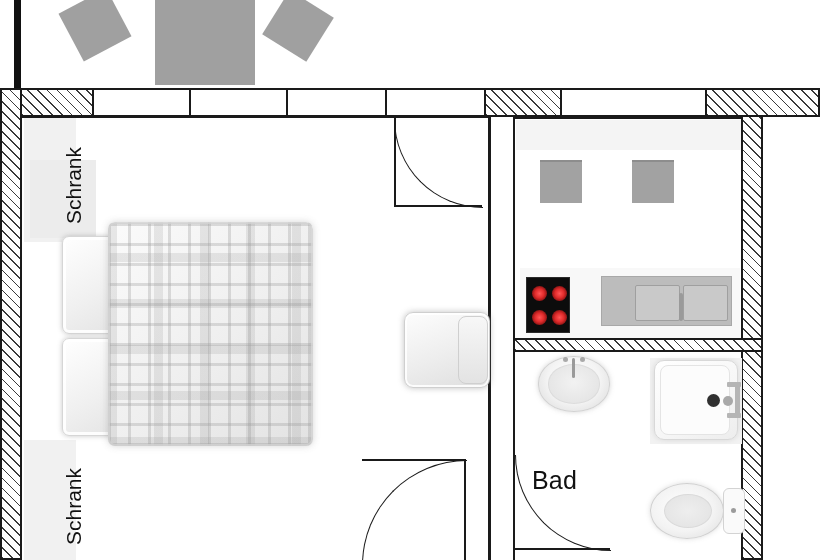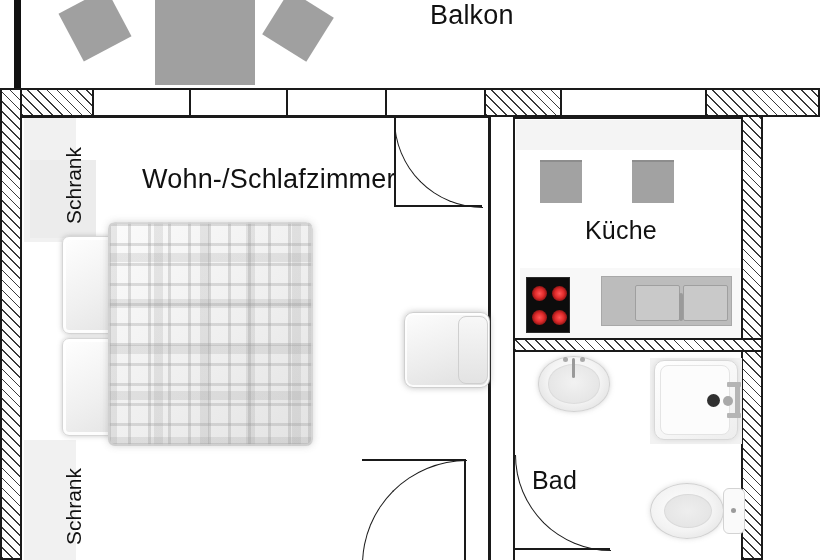--- a/index.html
+++ b/index.html
@@ -98,21 +98,20 @@
 <body>
 
 <div id="plan">
 
   <div class="solidwall" style="left:14px;top:0;width:7px;height:88px;"></div>
 
   <div class="greyblock" style="left:68px;top:-2px;width:54px;height:54px;transform:rotate(-28deg);"></div>
   <div class="greyblock" style="left:155px;top:-32px;width:100px;height:117px;"></div>
   <div class="greyblock" style="left:272px;top:0px;width:52px;height:52px;transform:rotate(32deg);"></div>
 
-  <div class="roomlabel" style="left:430px;top:0px;">Balkon</div>
 
   <div class="hatch" style="left:0px;top:88px;width:94px;height:29px;"></div>
 
   <div class="wall" style="left:92px;top:88px;width:99px;height:29px;"></div>
   <div class="wall" style="left:189px;top:88px;width:99px;height:29px;"></div>
   <div class="wall" style="left:286px;top:88px;width:101px;height:29px;"></div>
   <div class="wall" style="left:385px;top:88px;width:101px;height:29px;"></div>
 
   <div class="hatch" style="left:484px;top:88px;width:78px;height:29px;"></div>
 
@@ -127,21 +126,20 @@
 
   <div class="thinline" style="left:488px;top:116px;width:3px;height:444px;"></div>
 
   <div class="wardrobe" style="left:24px;top:118px;width:52px;height:124px;"></div>
   <div class="wardrobe shade" style="left:30px;top:160px;width:66px;height:78px;"></div>
   <div class="wardrobe" style="left:24px;top:440px;width:52px;height:120px;"></div>
 
   <div class="vlabel" style="left:62px;top:224px;">Schrank</div>
   <div class="vlabel" style="left:62px;top:545px;">Schrank</div>
 
-  <div class="roomlabel" style="left:142px;top:164px;">Wohn-/Schlafzimmer</div>
 
   <div class="pillow" style="left:62px;top:236px;width:58px;height:98px;"></div>
   <div class="pillow" style="left:62px;top:338px;width:58px;height:98px;"></div>
   <div class="bed" style="left:108px;top:222px;width:205px;height:224px;"></div>
 
   <div class="chairbody" style="left:404px;top:312px;width:86px;height:76px;"></div>
   <div class="chairarm" style="left:458px;top:316px;width:30px;height:68px;"></div>
 
   <div class="doorarc" style="left:394px;top:119px;width:88px;height:88px;
               border-radius:0 0 0 100%;border-top:none;border-right:none;"></div>
@@ -155,21 +153,20 @@
 
   <div class="abs" style="left:513px;top:117px;width:232px;height:224px;background:#fff;
               border:2px solid #1a1a1a;box-sizing:border-box;"></div>
   <div class="abs" style="left:516px;top:120px;width:226px;height:30px;background:#f4f4f4;"></div>
 
   <div class="hatch" style="left:741px;top:115px;width:22px;height:226px;"></div>
 
   <div class="upcab" style="left:540px;top:160px;width:42px;height:43px;"></div>
   <div class="upcab" style="left:632px;top:160px;width:42px;height:43px;"></div>
 
-  <div class="roomlabel small" style="left:585px;top:216px;">Küche</div>
 
   <div class="countertop" style="left:520px;top:268px;width:220px;height:70px;background:#f8f8f8;"></div>
   <div class="stove" style="left:526px;top:277px;width:44px;height:56px;">
     <div class="burner" style="left:5px;top:8px;width:15px;height:15px;"></div>
     <div class="burner" style="left:25px;top:8px;width:15px;height:15px;"></div>
     <div class="burner" style="left:5px;top:32px;width:15px;height:15px;"></div>
     <div class="burner" style="left:25px;top:32px;width:15px;height:15px;"></div>
   </div>
   <div class="ksink" style="left:601px;top:276px;width:131px;height:50px;">
     <div class="kbowl" style="left:33px;top:8px;width:45px;height:36px;"></div>

